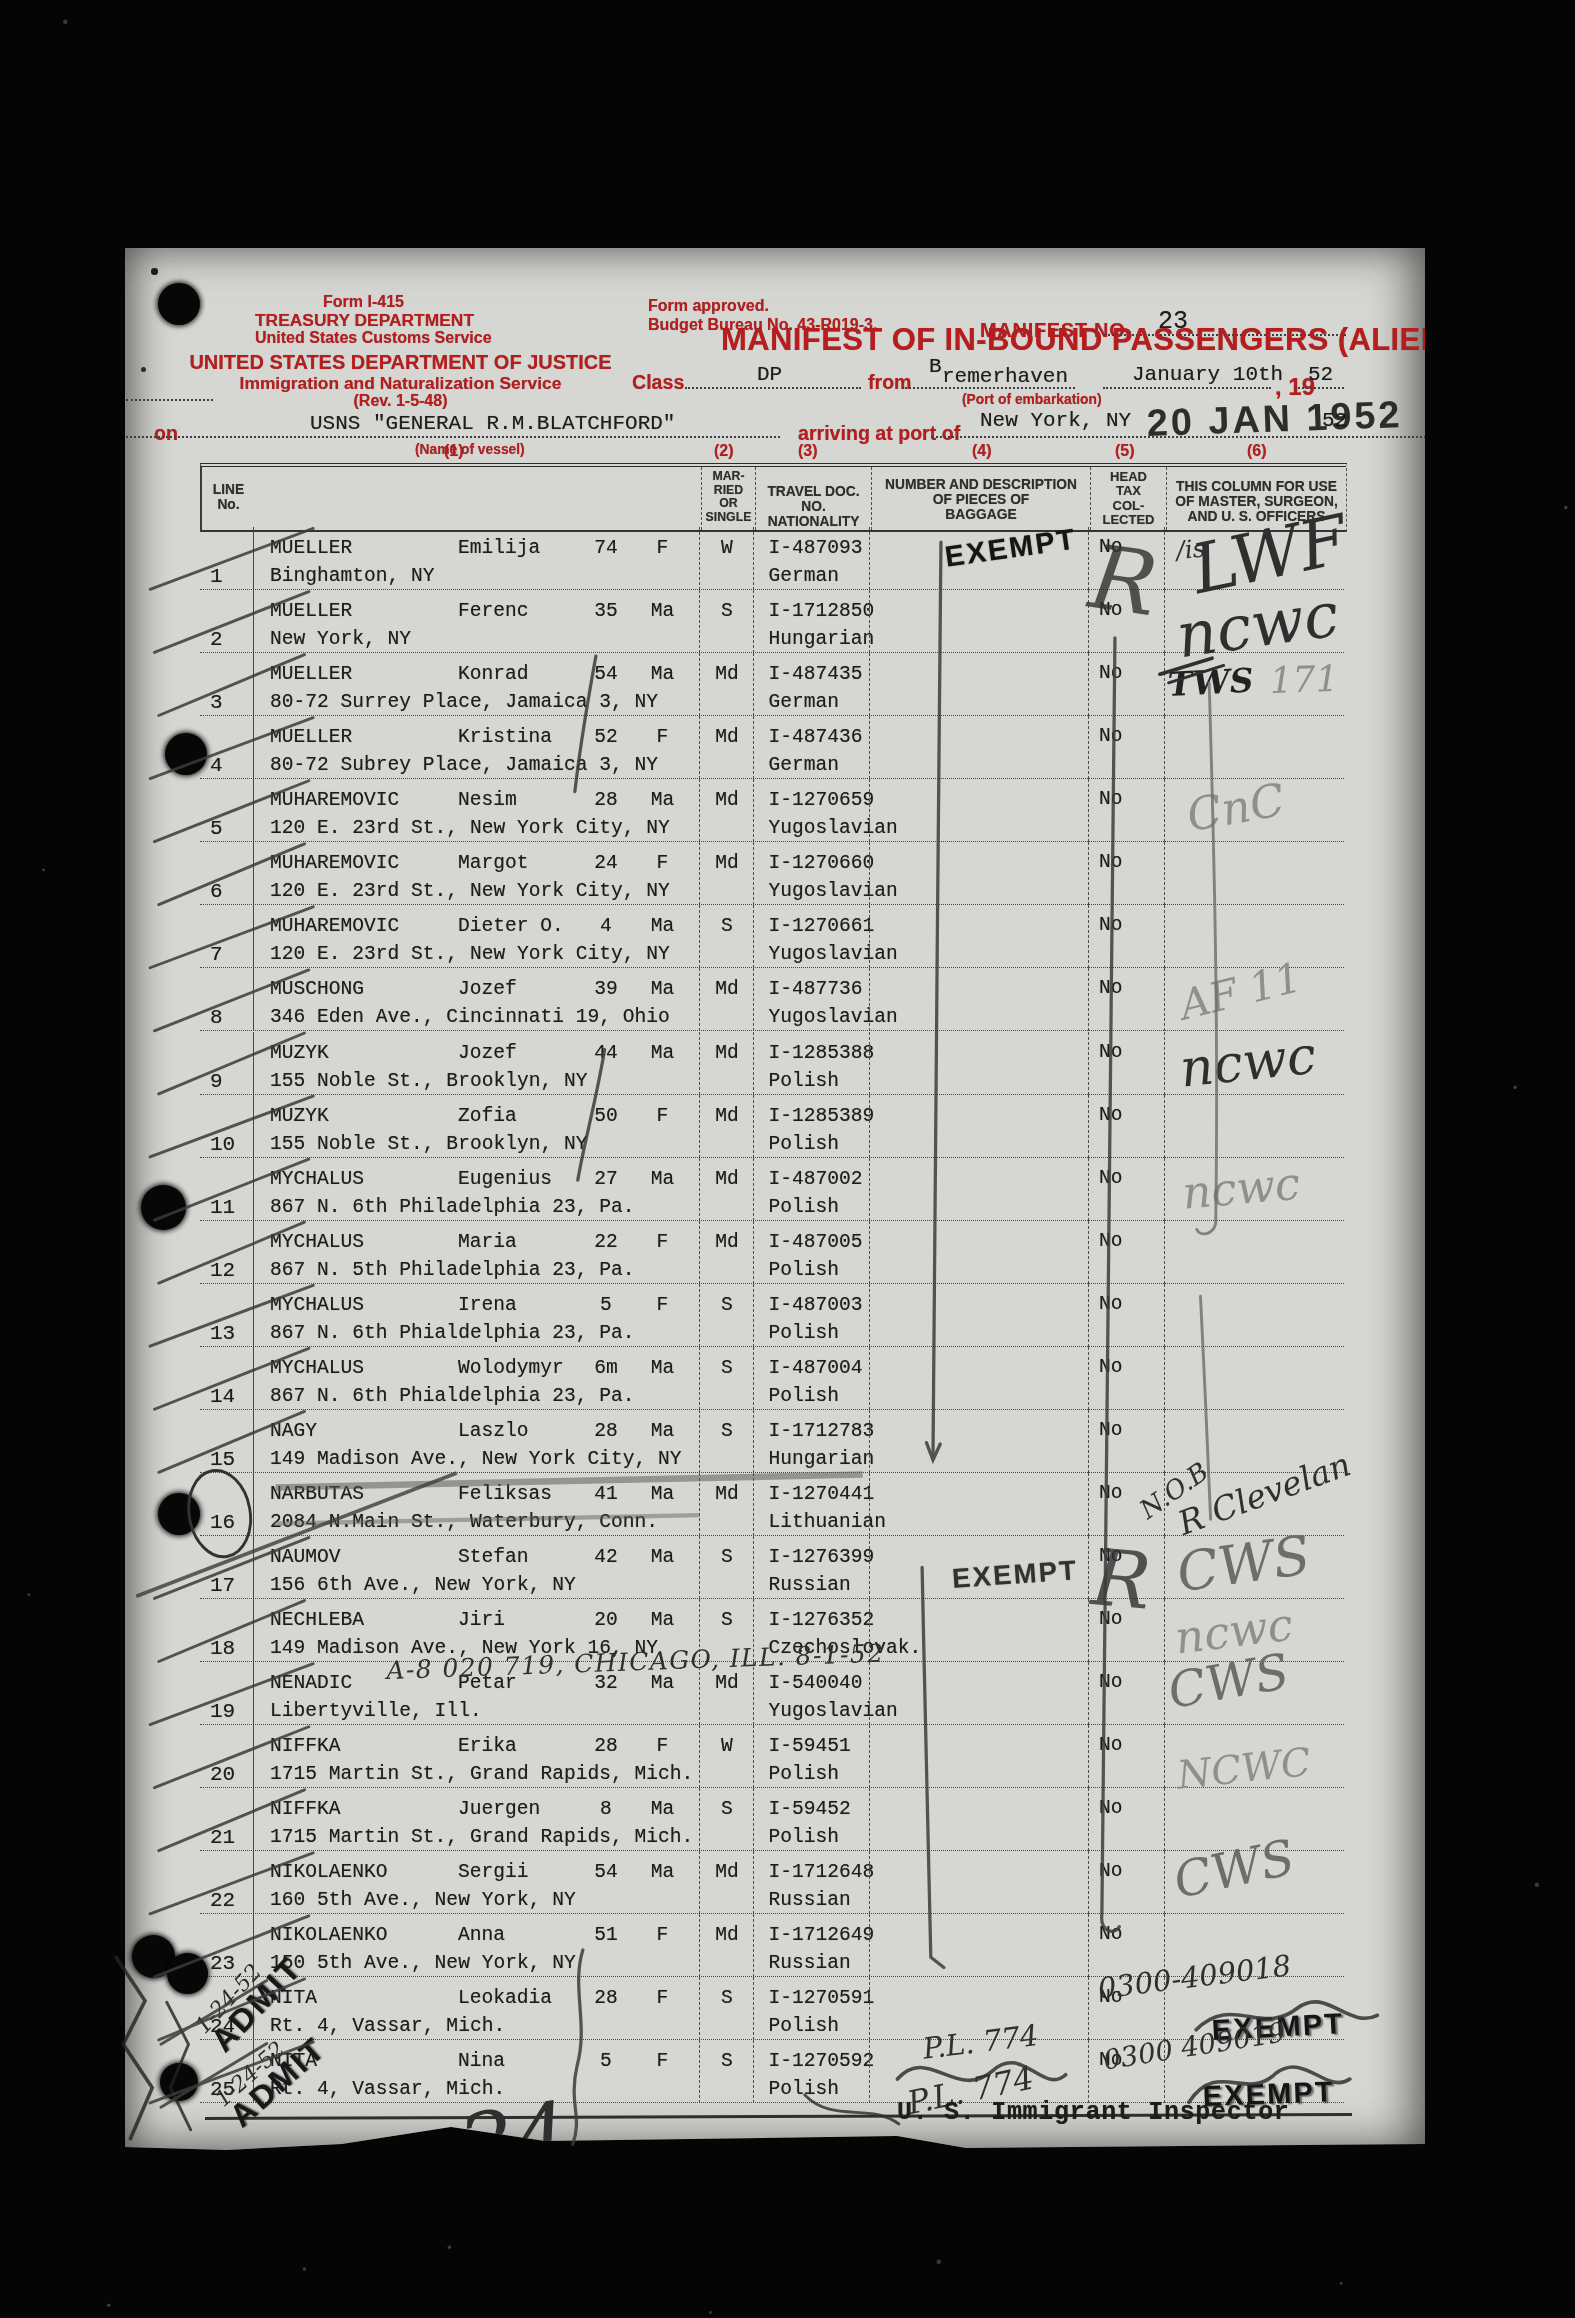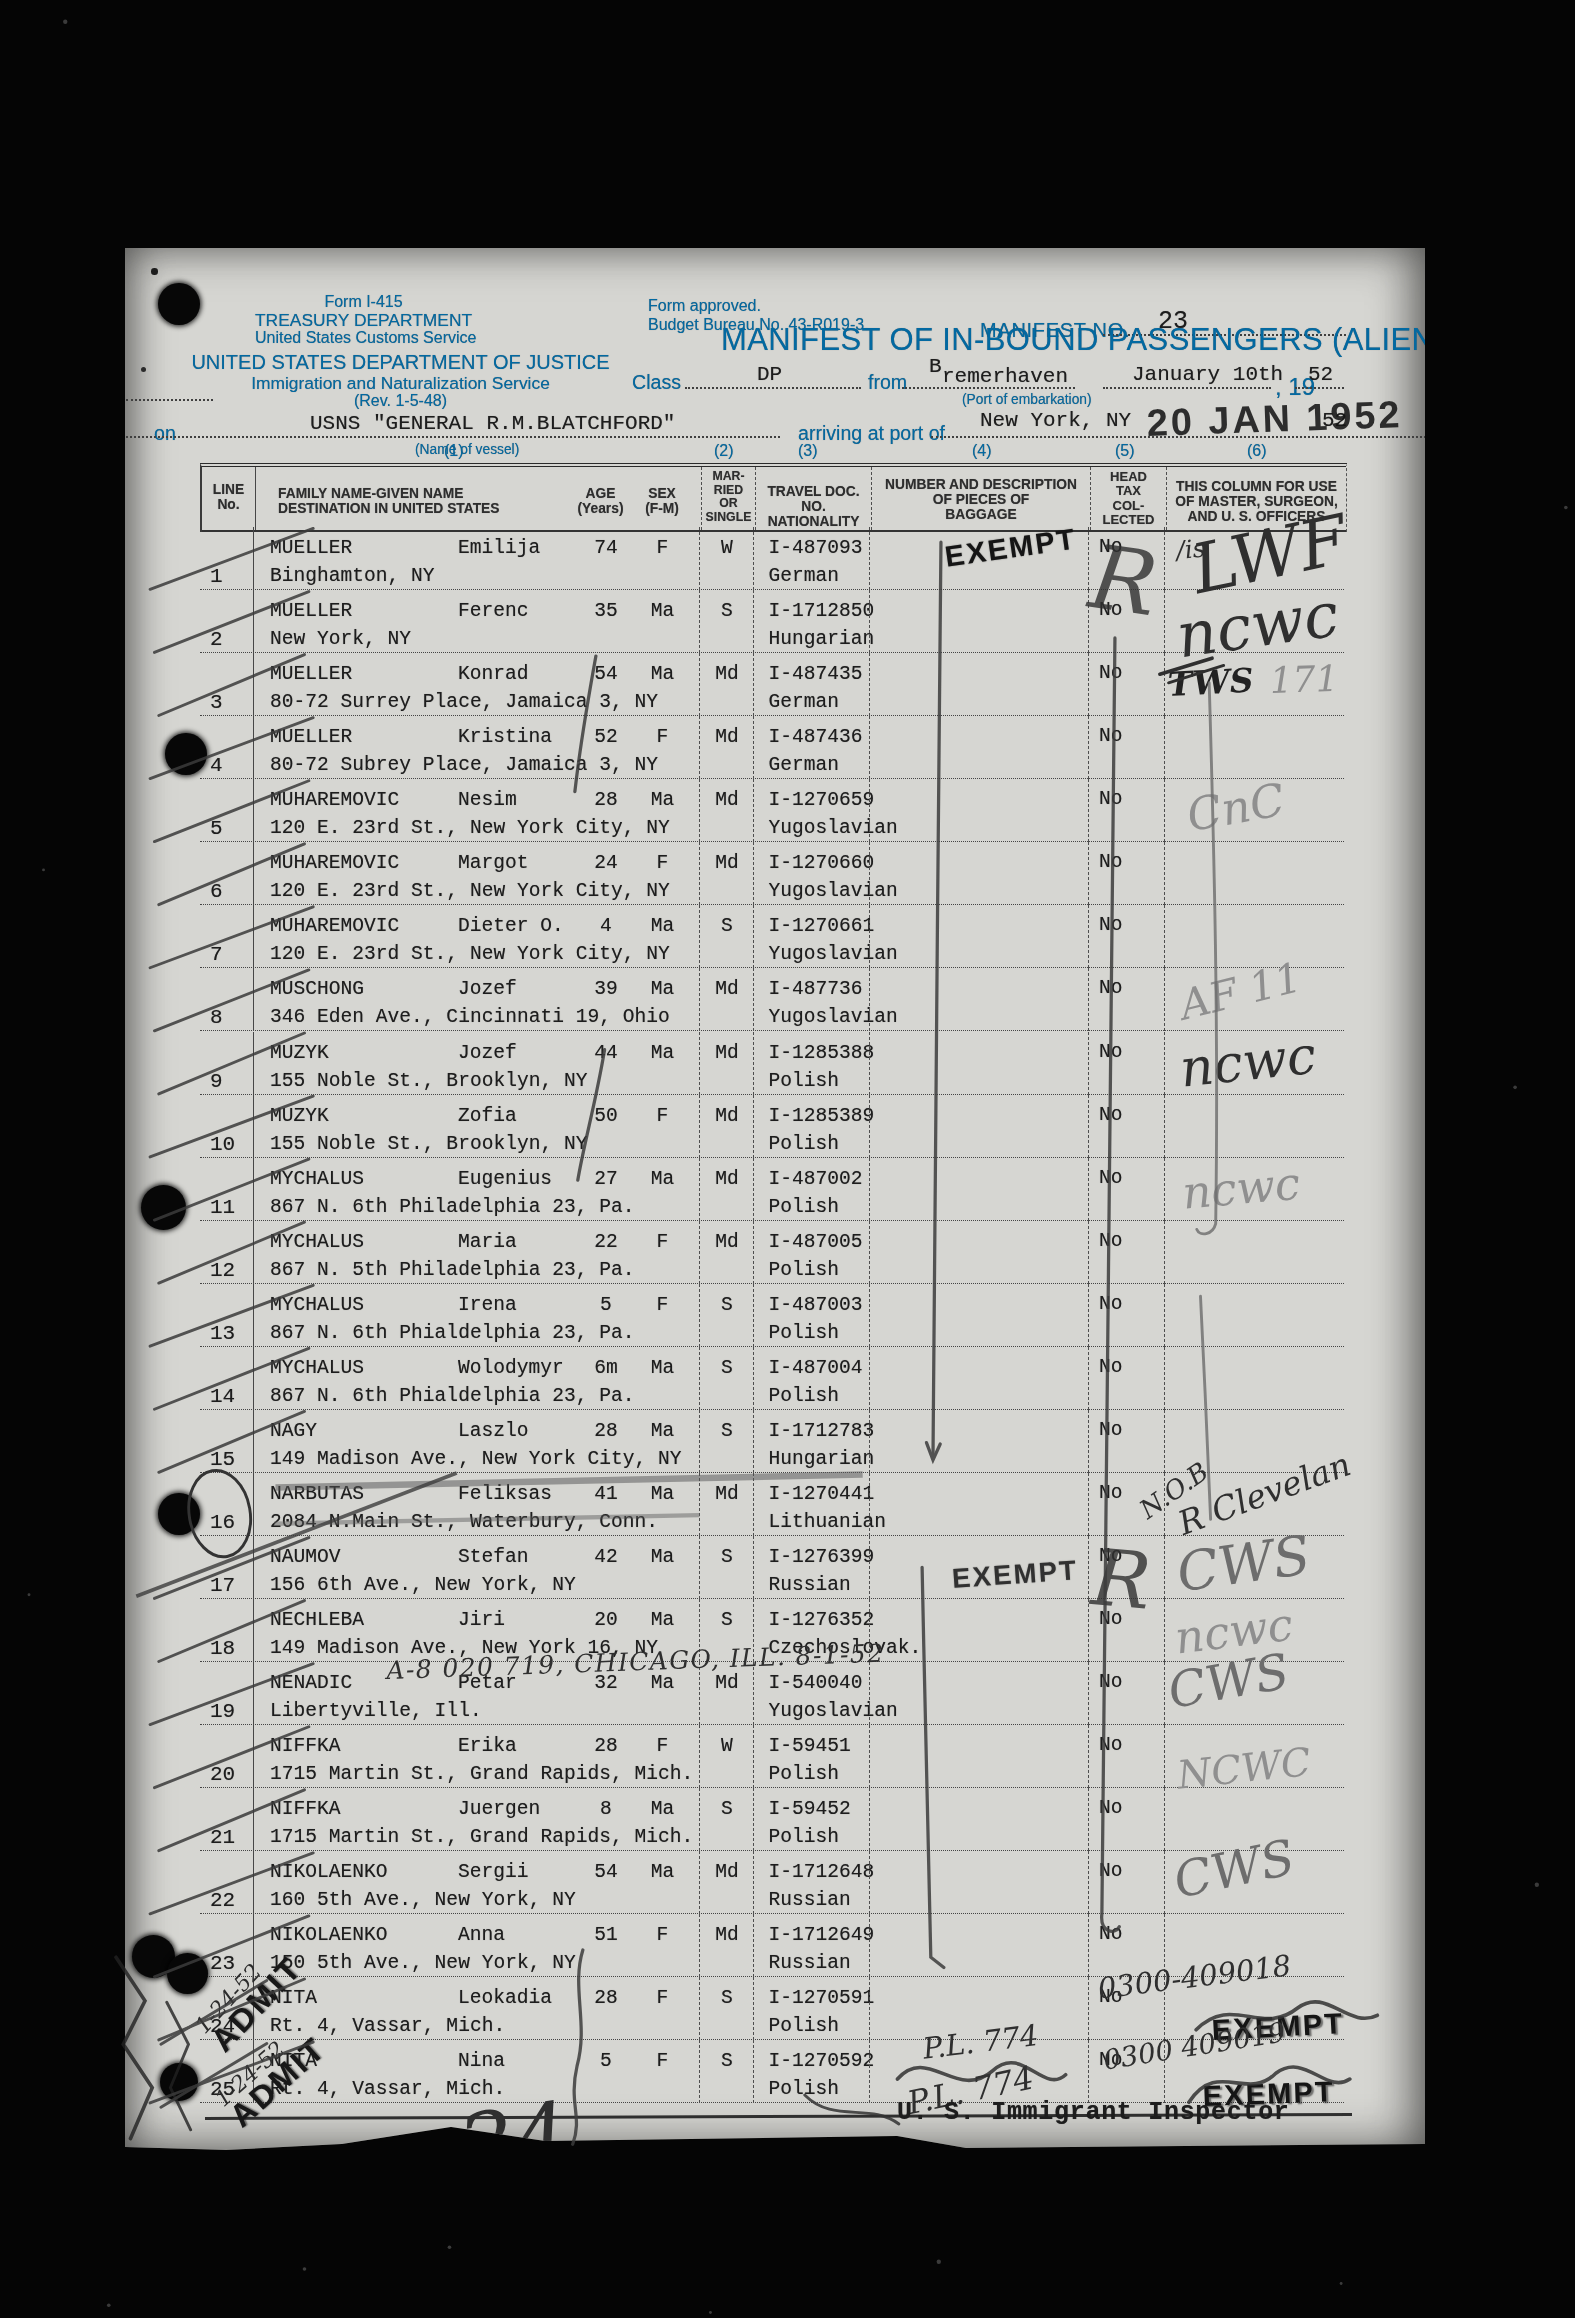--- a/index.html
+++ b/index.html
@@ -3,21 +3,21 @@
 <meta charset="utf-8">
 <style>
   html,body{margin:0;padding:0;background:#000;}
   .stage{position:relative;width:1576px;height:2319px;background:#050505;overflow:hidden;
          font-family:"Liberation Sans",sans-serif;}
   .paper{position:absolute;left:125px;top:248px;width:1300px;height:1916px;background:#d6d6d2;
          box-shadow:inset 0 0 51px rgba(0,0,0,.28), inset -20px 0 40px rgba(0,0,0,.22),
                     inset 0 -25px 43px rgba(0,0,0,.3), inset 13px 0 29px rgba(0,0,0,.15);
          clip-path:polygon(0px 0px,1300px 0px,1300px 1896px,841px 1900px,772px 1888px,420px 1893px,326px 1879px,217px 1896px,101px 1902px,0px 1899px);}
   .abs{position:absolute;white-space:nowrap;}
-  .print{font-family:"Liberation Sans",sans-serif;font-weight:normal;color:#0369a1;
+  .print{font-family:"Liberation Sans",sans-serif;font-weight:bold;color:#b91c1c;
          text-shadow:0 0 0.7px rgba(46,46,46,.55);}
   .type{font-family:"Liberation Mono",monospace;color:#1d1d1d;
         text-shadow:0 0 0.7px rgba(29,29,29,.5);}
   .hw{font-family:"DejaVu Serif",serif;font-style:italic;position:absolute;white-space:nowrap;transform-origin:left top;}
   .ink{color:#2f2f2f}.ink2{color:#222;font-weight:bold}.pencil{color:#8f8f8f}.gray{color:#6d6d6d}
   .stampword{font-family:"Liberation Sans",sans-serif;font-weight:bold;color:#151515;
          letter-spacing:2.2px;text-shadow:0 0 1.4px rgba(10,10,10,.45);position:absolute;white-space:nowrap;transform-origin:left top;}
   .dots{position:absolute;height:0;border-bottom:2.2px dotted #3f3f3f;}
   .hline{position:absolute;background:#2f2f2f;}
   
@@ -93,25 +93,20 @@
     <span class="colnum print" style="left:589px;top:194px;">(2)</span>
     <span class="colnum print" style="left:673px;top:194px;">(3)</span>
     <span class="colnum print" style="left:847px;top:194px;">(4)</span>
     <span class="colnum print" style="left:990px;top:194px;">(5)</span>
     <span class="colnum print" style="left:1122px;top:194px;">(6)</span>
 
     <div class="tbl">
       <div class="thead">
         <div class="cell" style="left:0;width:53px;">
           <div class="hc" style="padding-top:14.5px;"><span>LINE</span><br><span>No.</span></div>
-        </div>
-        <div class="cell vsolid" style="left:53px;width:446px;">
-          <div class="abs hc" style="left:22px;top:19px;text-align:left;"><span>FAMILY NAME-GIVEN NAME</span><br><span>DESTINATION IN UNITED STATES</span></div>
-          <div class="abs hc" style="left:312px;top:19px;width:65px;"><span>AGE</span><br><span>(Years)</span></div>
-          <div class="abs hc" style="left:377px;top:19px;width:58px;"><span>SEX</span><br><span>(F-M)</span></div>
         </div>
         <div class="cell vline" style="left:499px;width:54px;">
           <div class="hc" style="padding-top:2.9px;font-size:12.3px;line-height:13.8px;"><span>MAR-</span><br><span>RIED</span><br><span>OR</span><br><span>SINGLE</span></div>
         </div>
         <div class="cell vline" style="left:553px;width:116px;">
           <div class="hc" style="padding-top:17.4px;"><span>TRAVEL DOC. NO.</span><br><span>NATIONALITY</span></div>
         </div>
         <div class="cell vline" style="left:669px;width:219px;">
           <div class="hc" style="padding-top:10px;"><span>NUMBER AND DESCRIPTION</span><br><span>OF PIECES OF</span><br><span>BAGGAGE</span></div>
         </div>

